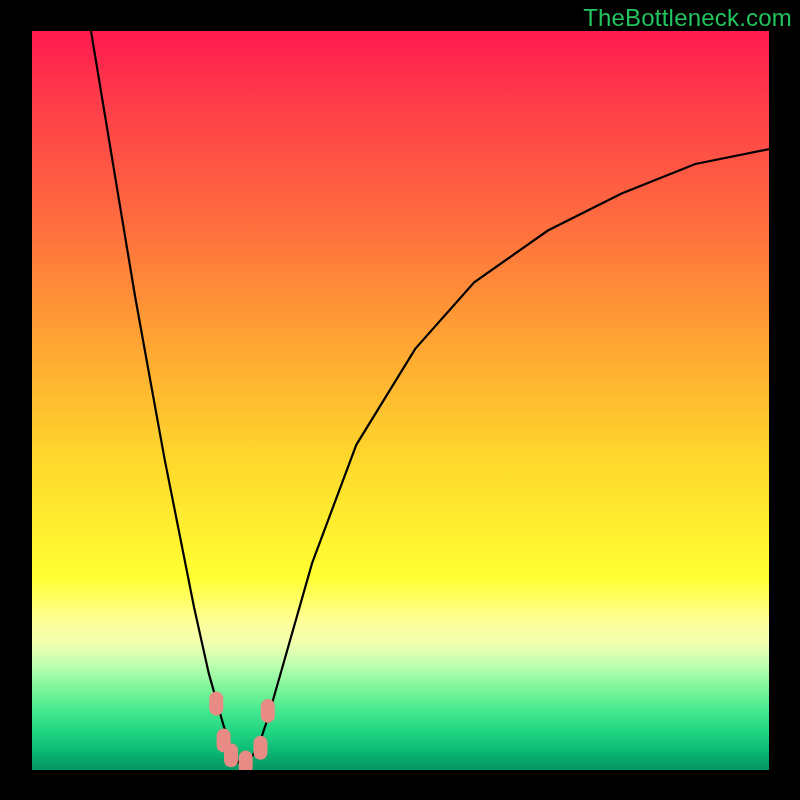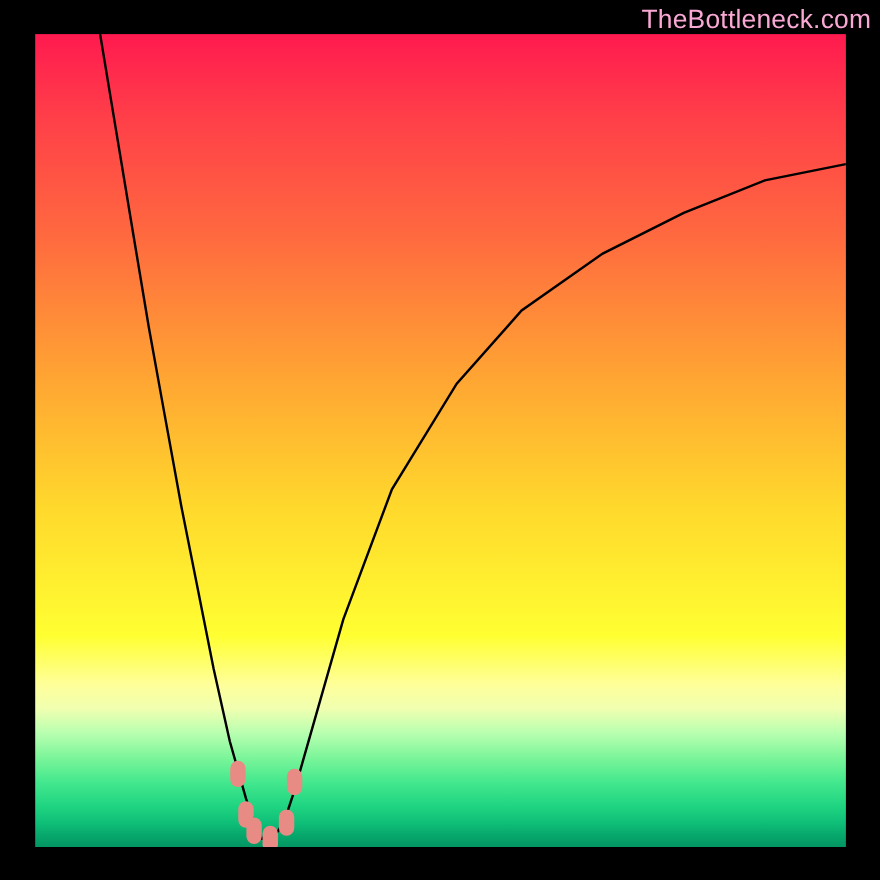--- a/index.html
+++ b/index.html
@@ -41,21 +41,21 @@
       #07a86c 98.5%,
       #039663 100%);
   }
   .watermark {
     position: absolute;
     top: 4px;
     right: 8px;
     font-family: Arial, Helvetica, sans-serif;
     font-size: 24px;
     font-weight: 500;
-    color: #f9a8d4;
+    color: #22c55e;
     letter-spacing: 0.2px;
     z-index: 10;
   }
   svg.curve {
     position: absolute;
     left: 32px;
     top: 31px;
     width: 737px;
     height: 739px;
     z-index: 5;

